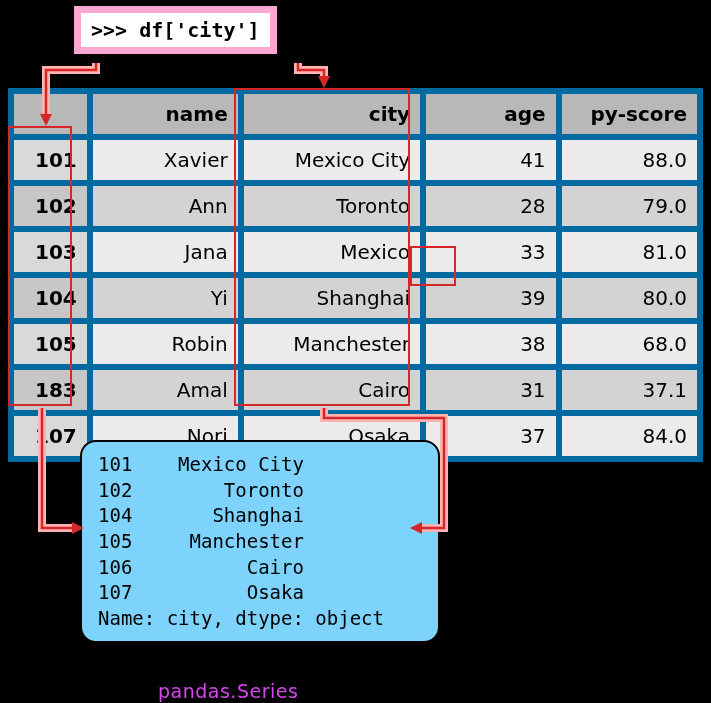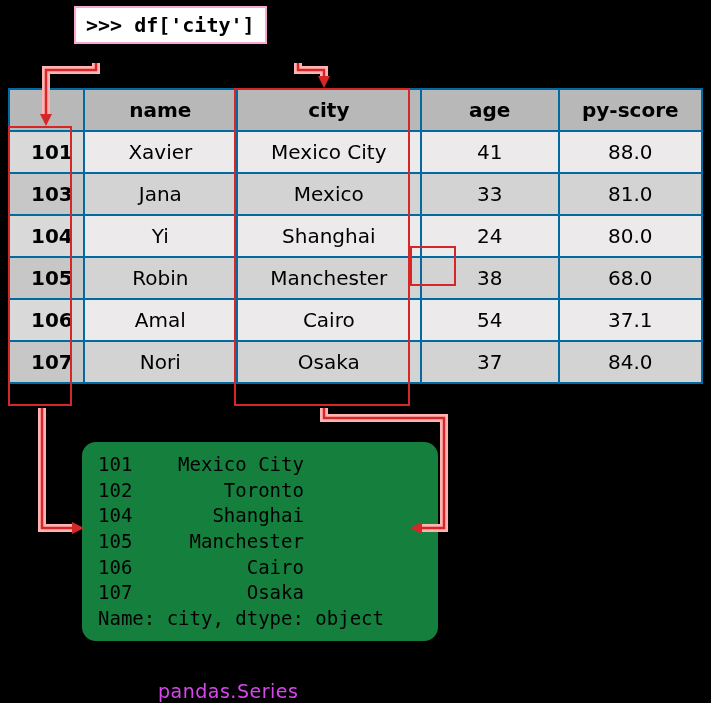--- a/index.html
+++ b/index.html
@@ -9,44 +9,44 @@
     width: 711px;
     height: 703px;
     position: relative;
     overflow: hidden;
   }
   .code-box {
     position: absolute;
     left: 74px;
     top: 6px;
     background: #fff;
-    border: 2px solid #f9a8d4;
+    border: 7px solid #f9a8d4;
     padding: 4px 10px;
     font-family: "DejaVu Sans Mono", monospace;
     font-size: 20px;
     font-weight: bold;
     line-height: 1.3;
     z-index: 10;
   }
   .table-wrap {
     position: absolute;
     left: 8px;
     top: 88px;
     width: 695px;
     background: #fff;
   }
   table {
     border-collapse: collapse;
     width: 100%;
     font-size: 20px;
   }
   th, td {
-    text-align: center;
+    text-align: right;
     padding: 8px 10px;
-    border: 2px solid #0369a1;
+    border: 6px solid #0369a1;
   }
   thead th {
     background: #b8b8b8;
     font-weight: bold;
     color: #000;
   }
   thead th:first-child { background: #b8b8b8; }
   tbody tr:nth-child(odd) td { background: #eceaea; }
   tbody tr:nth-child(even) td { background: #d3d3d3; }
   tbody td.idx {
@@ -82,21 +82,21 @@
     border: 2px solid #d62728;
     left: 410px; top: 246px;
     width: 46px; height: 40px;
     z-index: 5;
     pointer-events: none;
   }
   .series-box {
     position: absolute;
     left: 80px; top: 440px;
     width: 360px;
-    background: #15803d;
+    background: #7dd3fc;
     border: 2px solid #000;
     border-radius: 16px;
     padding: 10px 16px;
     font-family: "DejaVu Sans Mono", monospace;
     font-size: 19px;
     line-height: 1.35;
     white-space: pre;
     z-index: 5;
   }
   .series-caption {
@@ -158,45 +158,52 @@
   </thead>
   <tbody id="tbody">
         <tr>
           <td class="idx">101</td>
           <td>Xavier</td>
           <td>Mexico City</td>
           <td>41</td>
           <td>88.0</td>
         </tr>
         <tr>
+          <td class="idx">102</td>
+          <td>Ann</td>
+          <td>Toronto</td>
+          <td>28</td>
+          <td>79.0</td>
+        </tr>
+        <tr>
           <td class="idx">103</td>
           <td>Jana</td>
           <td>Mexico</td>
           <td>33</td>
           <td>81.0</td>
         </tr>
         <tr>
           <td class="idx">104</td>
           <td>Yi</td>
           <td>Shanghai</td>
-          <td>24</td>
+          <td>39</td>
           <td>80.0</td>
         </tr>
         <tr>
           <td class="idx">105</td>
           <td>Robin</td>
           <td>Manchester</td>
           <td>38</td>
           <td>68.0</td>
         </tr>
         <tr>
-          <td class="idx">106</td>
+          <td class="idx">183</td>
           <td>Amal</td>
           <td>Cairo</td>
-          <td>54</td>
+          <td>31</td>
           <td>37.1</td>
         </tr>
         <tr>
           <td class="idx">107</td>
           <td>Nori</td>
           <td>Osaka</td>
           <td>37</td>
           <td>84.0</td>
         </tr>
       </tbody>

